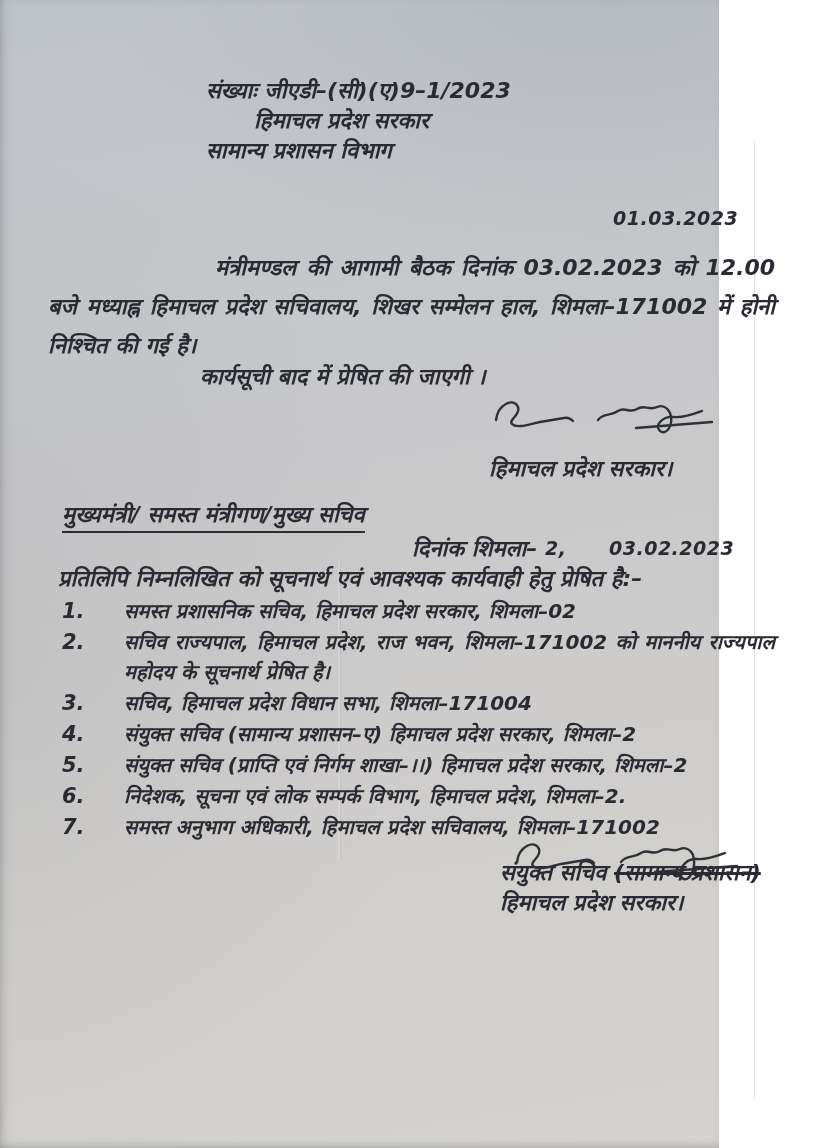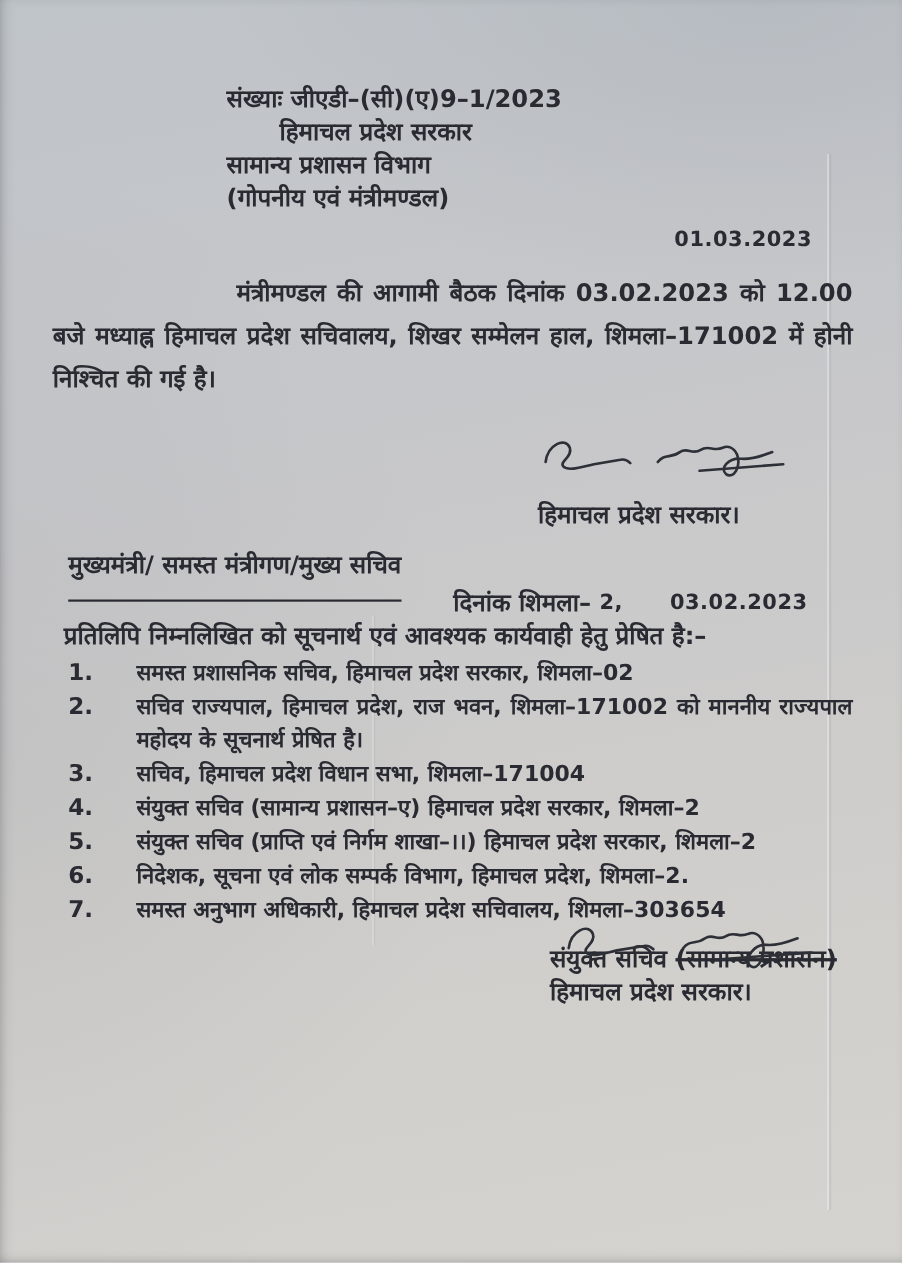--- a/index.html
+++ b/index.html
@@ -3,42 +3,43 @@
 <meta charset="utf-8">
 <style>
   html, body { margin: 0; padding: 0; }
   body {
     width: 820px; height: 1148px;
     font-family: "DejaVu Sans", "Liberation Sans", sans-serif;
     overflow: hidden;
   }
   .page {
     position: relative;
-    width: 820px; height: 1148px;
+    width: 719px; height: 1148px;
     background:
       radial-gradient(900px 500px at 85% 0%, rgba(140,150,162,0.20), transparent 55%),
       radial-gradient(700px 900px at 0% 60%, rgba(120,124,128,0.10), transparent 60%),
       linear-gradient(170deg, #bfc4c9 0%, #c8c8ca 40%, #d1cfcc 75%, #d5d3cf 100%);
     color: #2a2b32;
     box-shadow: inset 6px 0 14px -8px rgba(60,64,70,0.45), inset 0 -6px 12px -8px rgba(60,64,70,0.4);
+    font-style: italic;
   }
   .crease-v {
     position: absolute; width: 2px; background: rgba(255,255,255,0.35);
     box-shadow: 1px 0 1px rgba(120,125,130,0.25);
   }
   .t { position: absolute; white-space: nowrap; font-weight: 600; }
   .sz-head { font-size: 22px; line-height: 30px; }
   .sz-body { font-size: 22px; }
   .sz-date { font-size: 19px; letter-spacing: 0.5px; font-weight: 700; }
   .para {
     position: absolute; white-space: normal;
     font-size: 22px; font-weight: 600; line-height: 39px;
     text-align: justify;
   }
-  .underline { border-bottom: 2px solid #2a2b32; padding-bottom: 18px; }
+  .underline { border-bottom: 2px solid #2a2b32; padding-bottom: 4px; }
   .strike { text-decoration: line-through; text-decoration-thickness: 2.5px; }
   .list-row { display: flex; margin-bottom: 1px; }
   .list-no {
     width: 62px; flex: 0 0 62px;
     font-size: 21px; font-weight: 700; line-height: 30px;
   }
   .list-text {
     flex: 1; font-size: 20px; font-weight: 600; line-height: 30px;
     text-align: justify; white-space: normal;
   }
@@ -49,26 +50,26 @@
 <body>
 
 <div class="page">
 
   <div class="crease-v" style="left:752px; top:140px; height:960px;"></div>
   <div class="crease-v" style="left:338px; top:560px; height:300px; opacity:0.5;"></div>
 
   <div class="t sz-head" style="left:206px; top:76px;">संख्याः जीएडी–(सी)(ए)9–1/2023</div>
   <div class="t sz-head" style="left:206px; top:106px;margin-left:48px;">हिमाचल प्रदेश सरकार</div>
   <div class="t sz-head" style="left:206px; top:136px;">सामान्य प्रशासन विभाग</div>
-  <div class="t sz-head" style="left:206px; top:166px;">(गोपनीय एवं मंत्रीमण्डल)</div>
 
   <div class="t sz-date" style="left:613px; top:207px;">01.03.2023</div>
 
   <div class="para" style="left:48px; top:248px; width:727px; text-indent:167px;">मंत्रीमण्डल की आगामी बैठक दिनांक 03.02.2023 को 12.00 बजे मध्याह्न हिमाचल प्रदेश सचिवालय, शिखर सम्मेलन हाल, शिमला–171002 में होनी निश्चित की गई है।</div>
 
+  <div class="t sz-body" style="left:200px; top:360px;">कार्यसूची बाद में प्रेषित की जाएगी ।</div>
 
   <svg class="sig-svg" style="left:486px; top:390px;" width="232" height="52" viewBox="0 0 232 52">
     <path d="M10 30 C12 14 28 7 32 17 C35 25 22 30 26 34 C31 39 44 34 54 32 L78 28 C82 27 85 29 87 31"></path>
     <path d="M112 30 C118 22 124 27 132 21 C139 16 143 24 151 19 C158 14 163 21 171 17 C176 15 181 17 184 23 C188 34 181 46 174 41 C168 36 176 26 188 27 C198 28 208 24 216 21"></path>
     <path d="M150 38 L226 32"></path>
   </svg>
   <div class="t sz-head" style="left:489px; top:454px;">हिमाचल प्रदेश सरकार।</div>
 
   <div class="t sz-head" style="left:62px; top:500px;">
     <span class="underline">मुख्यमंत्री/ समस्त मंत्रीगण/मुख्य सचिव</span>
@@ -100,21 +101,21 @@
     <div class="list-row">
       <div class="list-no">5.</div>
       <div class="list-text">संयुक्त सचिव (प्राप्ति एवं निर्गम शाखा–।।) हिमाचल प्रदेश सरकार, शिमला–2</div>
     </div>
     <div class="list-row">
       <div class="list-no">6.</div>
       <div class="list-text">निदेशक, सूचना एवं लोक सम्पर्क विभाग, हिमाचल प्रदेश, शिमला–2.</div>
     </div>
     <div class="list-row">
       <div class="list-no">7.</div>
-      <div class="list-text">समस्त अनुभाग अधिकारी, हिमाचल प्रदेश सचिवालय, शिमला–303654</div>
+      <div class="list-text">समस्त अनुभाग अधिकारी, हिमाचल प्रदेश सचिवालय, शिमला–171002</div>
     </div>
   </div>
 
   <svg class="sig-svg" style="left:505px; top:828px;" width="240" height="60" viewBox="0 0 240 60">
     <path d="M12 34 C14 18 30 11 34 21 C37 29 24 34 28 38 C33 43 46 38 56 36 L80 32 C84 31 87 33 89 35"></path>
     <path d="M116 34 C122 26 128 31 136 25 C143 20 147 28 155 23 C162 18 167 25 175 21 C180 19 185 21 188 27 C192 40 184 56 177 50 C171 44 180 30 192 31 C202 32 212 28 220 25"></path>
     <path d="M150 44 L232 38"></path>
   </svg>
   <div class="t sz-head" style="left:500px; top:858px; z-index:2;">
     <span>संयुक्त सचिव </span><span class="strike">(सामान्य प्रशासन)</span>

